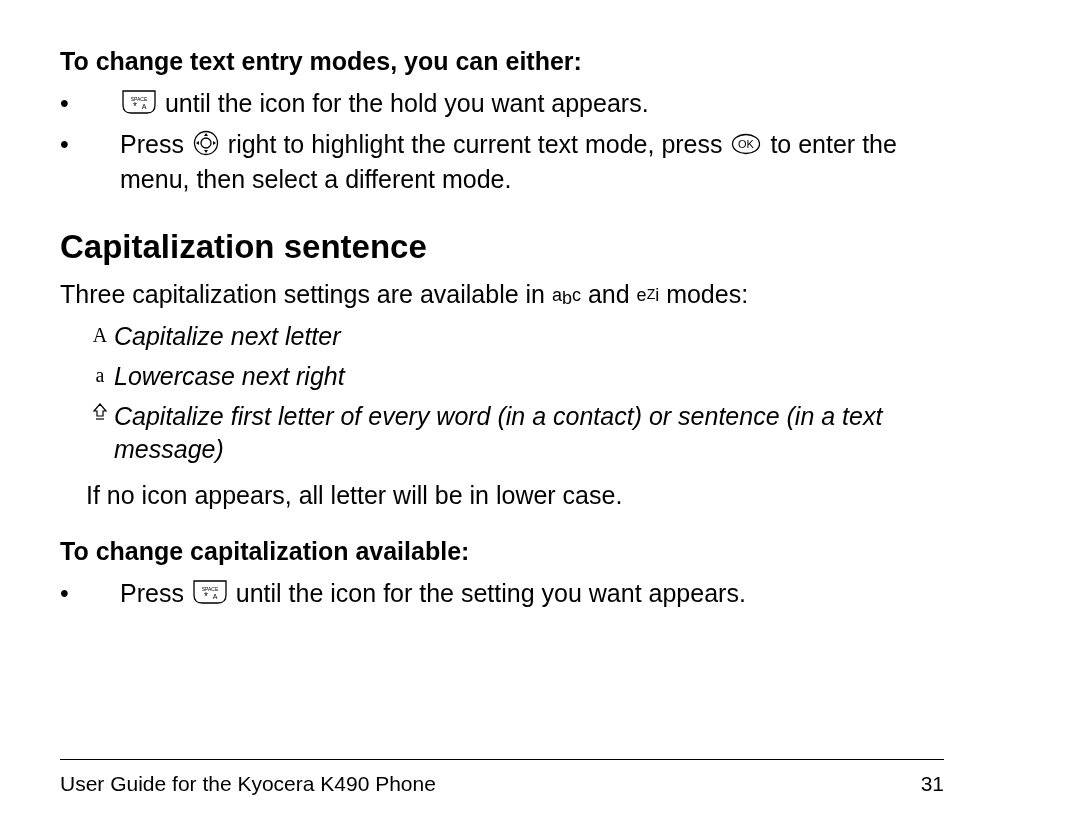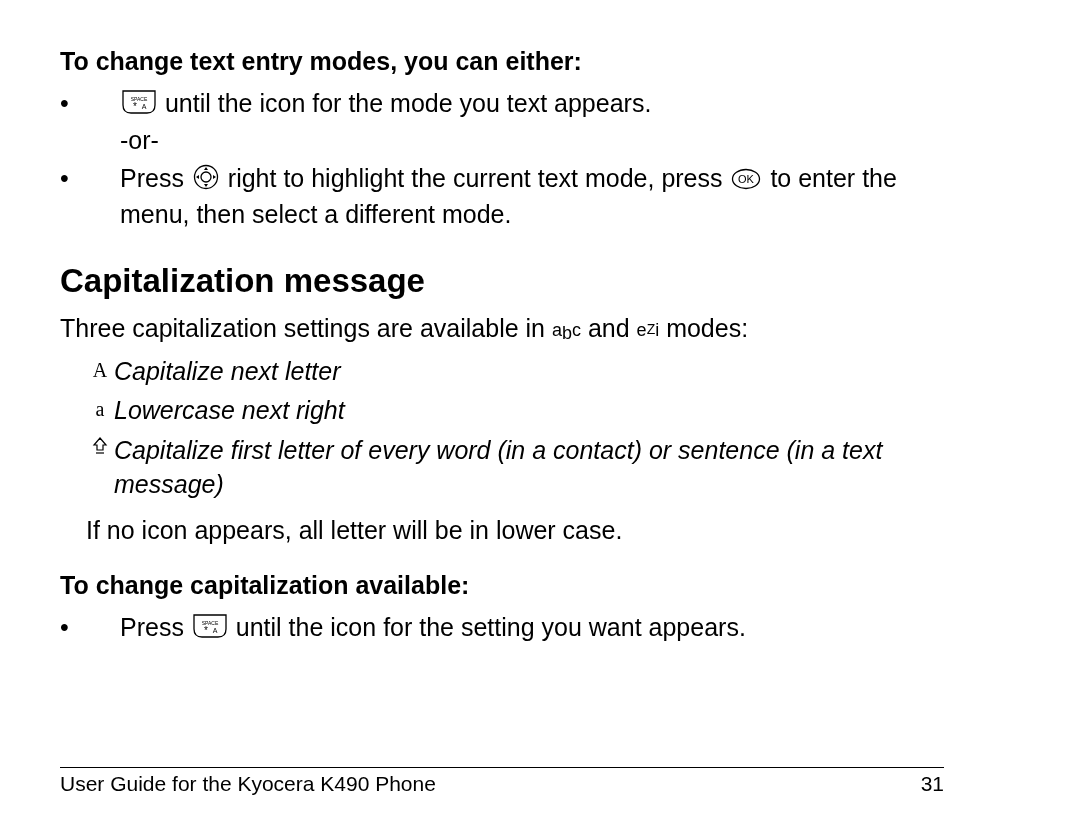--- a/index.html
+++ b/index.html
@@ -83,21 +83,21 @@
     display: inline-block;
     vertical-align: middle;
     margin: 0 2px;
   }
   .footer {
     position: absolute;
     left: 60px;
     right: 60px;
     bottom: 38px;
     border-top: 1px solid #000;
-    padding-top: 4px;
+    padding-top: 12px;
     font-size: 21px;
     display: flex;
     justify-content: space-between;
     margin-top: 7px;
   }
   .abc-small {
     font-size: 18px;
     vertical-align: middle;
     display: inline-block;
     position: relative;
@@ -122,22 +122,21 @@
   <ul class="bulleted">
     <li>
       <span class="inline-icon">
         <svg width="34" height="24" viewBox="0 0 34 24">
           <path d="M1 1 H33 V15 Q33 23 25 23 H9 Q1 23 1 15 Z" fill="none" stroke="#000" stroke-width="1.3"></path>
           <text x="17" y="11" text-anchor="middle" font-size="5" font-family="Arial">SPACE</text>
           <text x="13" y="20" text-anchor="middle" font-size="10" font-family="Arial">*</text>
           <text x="22" y="19" text-anchor="middle" font-size="7" font-family="Arial">A</text>
         </svg>
       </span>
-      <span> until the icon for the mode you text appears.</span>
-      <span class="sub-or">-or-</span>
+      <span> until the icon for the hold you want appears.</span>
     </li>
     <li>
       <span>Press </span>
       <span class="inline-icon">
         <svg width="26" height="26" viewBox="0 0 26 26">
           <circle cx="13" cy="13" r="11.5" fill="none" stroke="#000" stroke-width="1.3"></circle>
           <circle cx="13" cy="13" r="5" fill="none" stroke="#000" stroke-width="1.3"></circle>
           <path d="M13 3 L11 6 L15 6 Z M13 23 L11 20 L15 20 Z M3 13 L6 11 L6 15 Z M23 13 L20 11 L20 15 Z" fill="#000"></path>
         </svg>
       </span>
@@ -145,21 +144,21 @@
       <span class="inline-icon">
         <svg width="30" height="22" viewBox="0 0 30 22">
           <ellipse cx="15" cy="11" rx="13.5" ry="9.5" fill="none" stroke="#000" stroke-width="1.3"></ellipse>
           <text x="15" y="15" text-anchor="middle" font-size="11" font-family="Arial" font-weight="normal">OK</text>
         </svg>
       </span>
       <span> to enter the menu, then select a different mode.</span>
     </li>
   </ul>
 
-  <p class="h2">Capitalization message</p>
+  <p class="h2">Capitalization sentence</p>
   <p class="body-text">
     <span>Three capitalization settings are available in </span>
     <span class="abc-small">a<span style="position:relative; top:3px;">b</span>c</span>
     <span> and </span>
     <span class="ezi-small">e<span style="font-size:14px; position:relative; top:-2px;">Z</span>i</span>
     <span> modes:</span>
   </p>
 
   <ul class="cap-list">
     <li>

